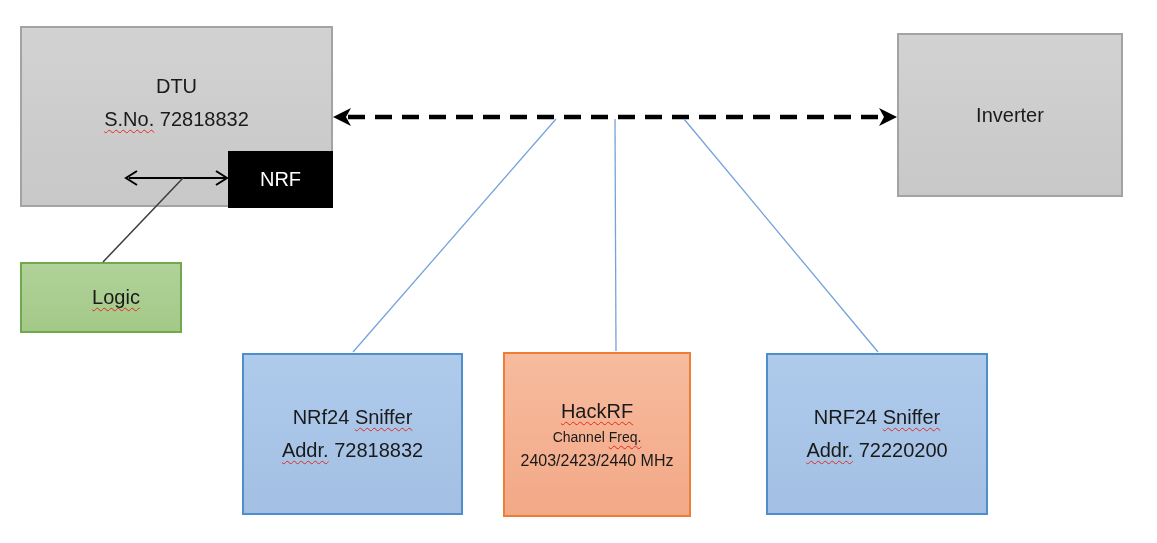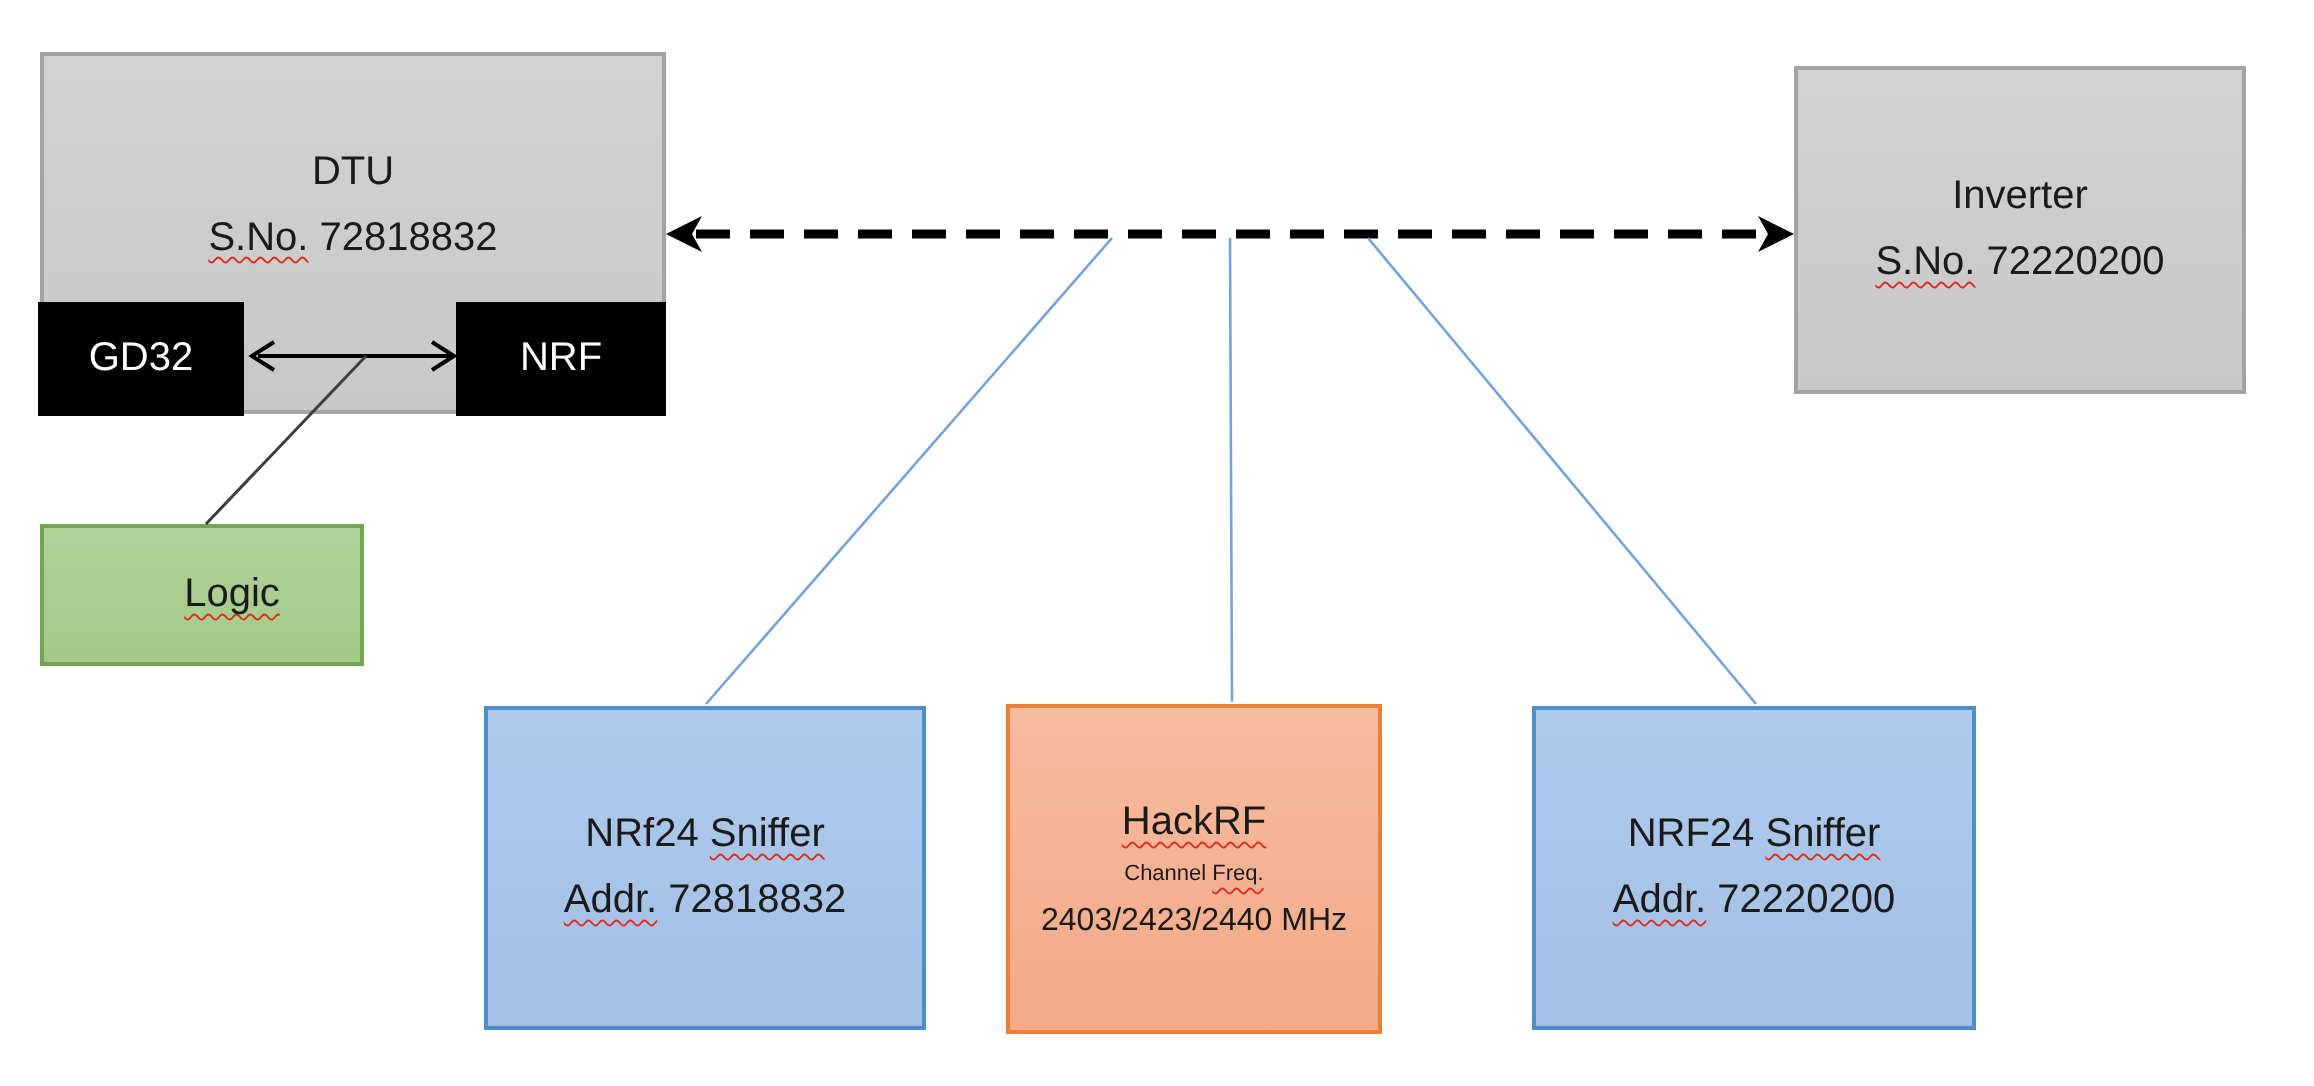--- a/index.html
+++ b/index.html
@@ -32,55 +32,51 @@
   #gd32-box{left:19px;top:151px;width:103px;height:57px;z-index:2;}
   #nrf-box{left:228px;top:151px;width:105px;height:57px;z-index:2;text-align:center;}
   #logic-box{left:20px;top:262px;width:162px;height:71px;}
   #inverter-box{left:897px;top:33px;width:226px;height:164px;}
   #sniffer-left-box{left:242px;top:353px;width:221px;height:162px;}
   #hackrf-box{left:503px;top:352px;width:188px;height:165px;}
   #sniffer-right-box{left:766px;top:353px;width:222px;height:162px;}
 
   #dtu-box .textblock{margin-bottom:28px;} 
   .hack-title{font-size:20px;line-height:30px;}
-  .hack-sub{font-size:11px;line-height:23px;}
+  .hack-sub{font-size:14px;line-height:23px;}
   .hack-freqs{font-size:16px;line-height:24px;}
 
   .sp{text-decoration-line:underline;text-decoration-style:wavy;
       text-decoration-color:var(--squiggle-red);text-decoration-thickness:1px;
       text-underline-offset:3px;text-decoration-skip-ink:none;}
 
   #wires{position:absolute;left:0;top:0;width:1157px;height:543px;z-index:5;pointer-events:none;}
 </style>
 </head>
 <body>
 
 <div class="canvas">
 
   <div class="node gray-box" id="dtu-box">
     <div class="textblock">
       <div>DTU</div>
       <div><span class="sp">S.No.</span> <span>72818832</span></div>
     </div>
   </div>
 
-  <div class="node black-box" id="gd32-box">
-    <span>GD32</span>
-  </div>
   <div class="node black-box" id="nrf-box">
     <span>NRF</span>
   </div>
 
   <div class="node green-box" id="logic-box">
     <span class="sp">Logic</span>
   </div>
 
   <div class="node gray-box" id="inverter-box">
     <div>Inverter</div>
-    <div><span class="sp">S.No.</span> <span>72220200</span></div>
   </div>
 
   <div class="node blue-box" id="sniffer-left-box">
     <div><span>NRf24</span> <span class="sp">Sniffer</span></div>
     <div><span class="sp">Addr.</span> <span>72818832</span></div>
   </div>
 
   <div class="node orange-box" id="hackrf-box">
     <div class="hack-title sp">HackRF</div>
     <div class="hack-sub"><span>Channel</span> <span class="sp">Freq.</span></div>

